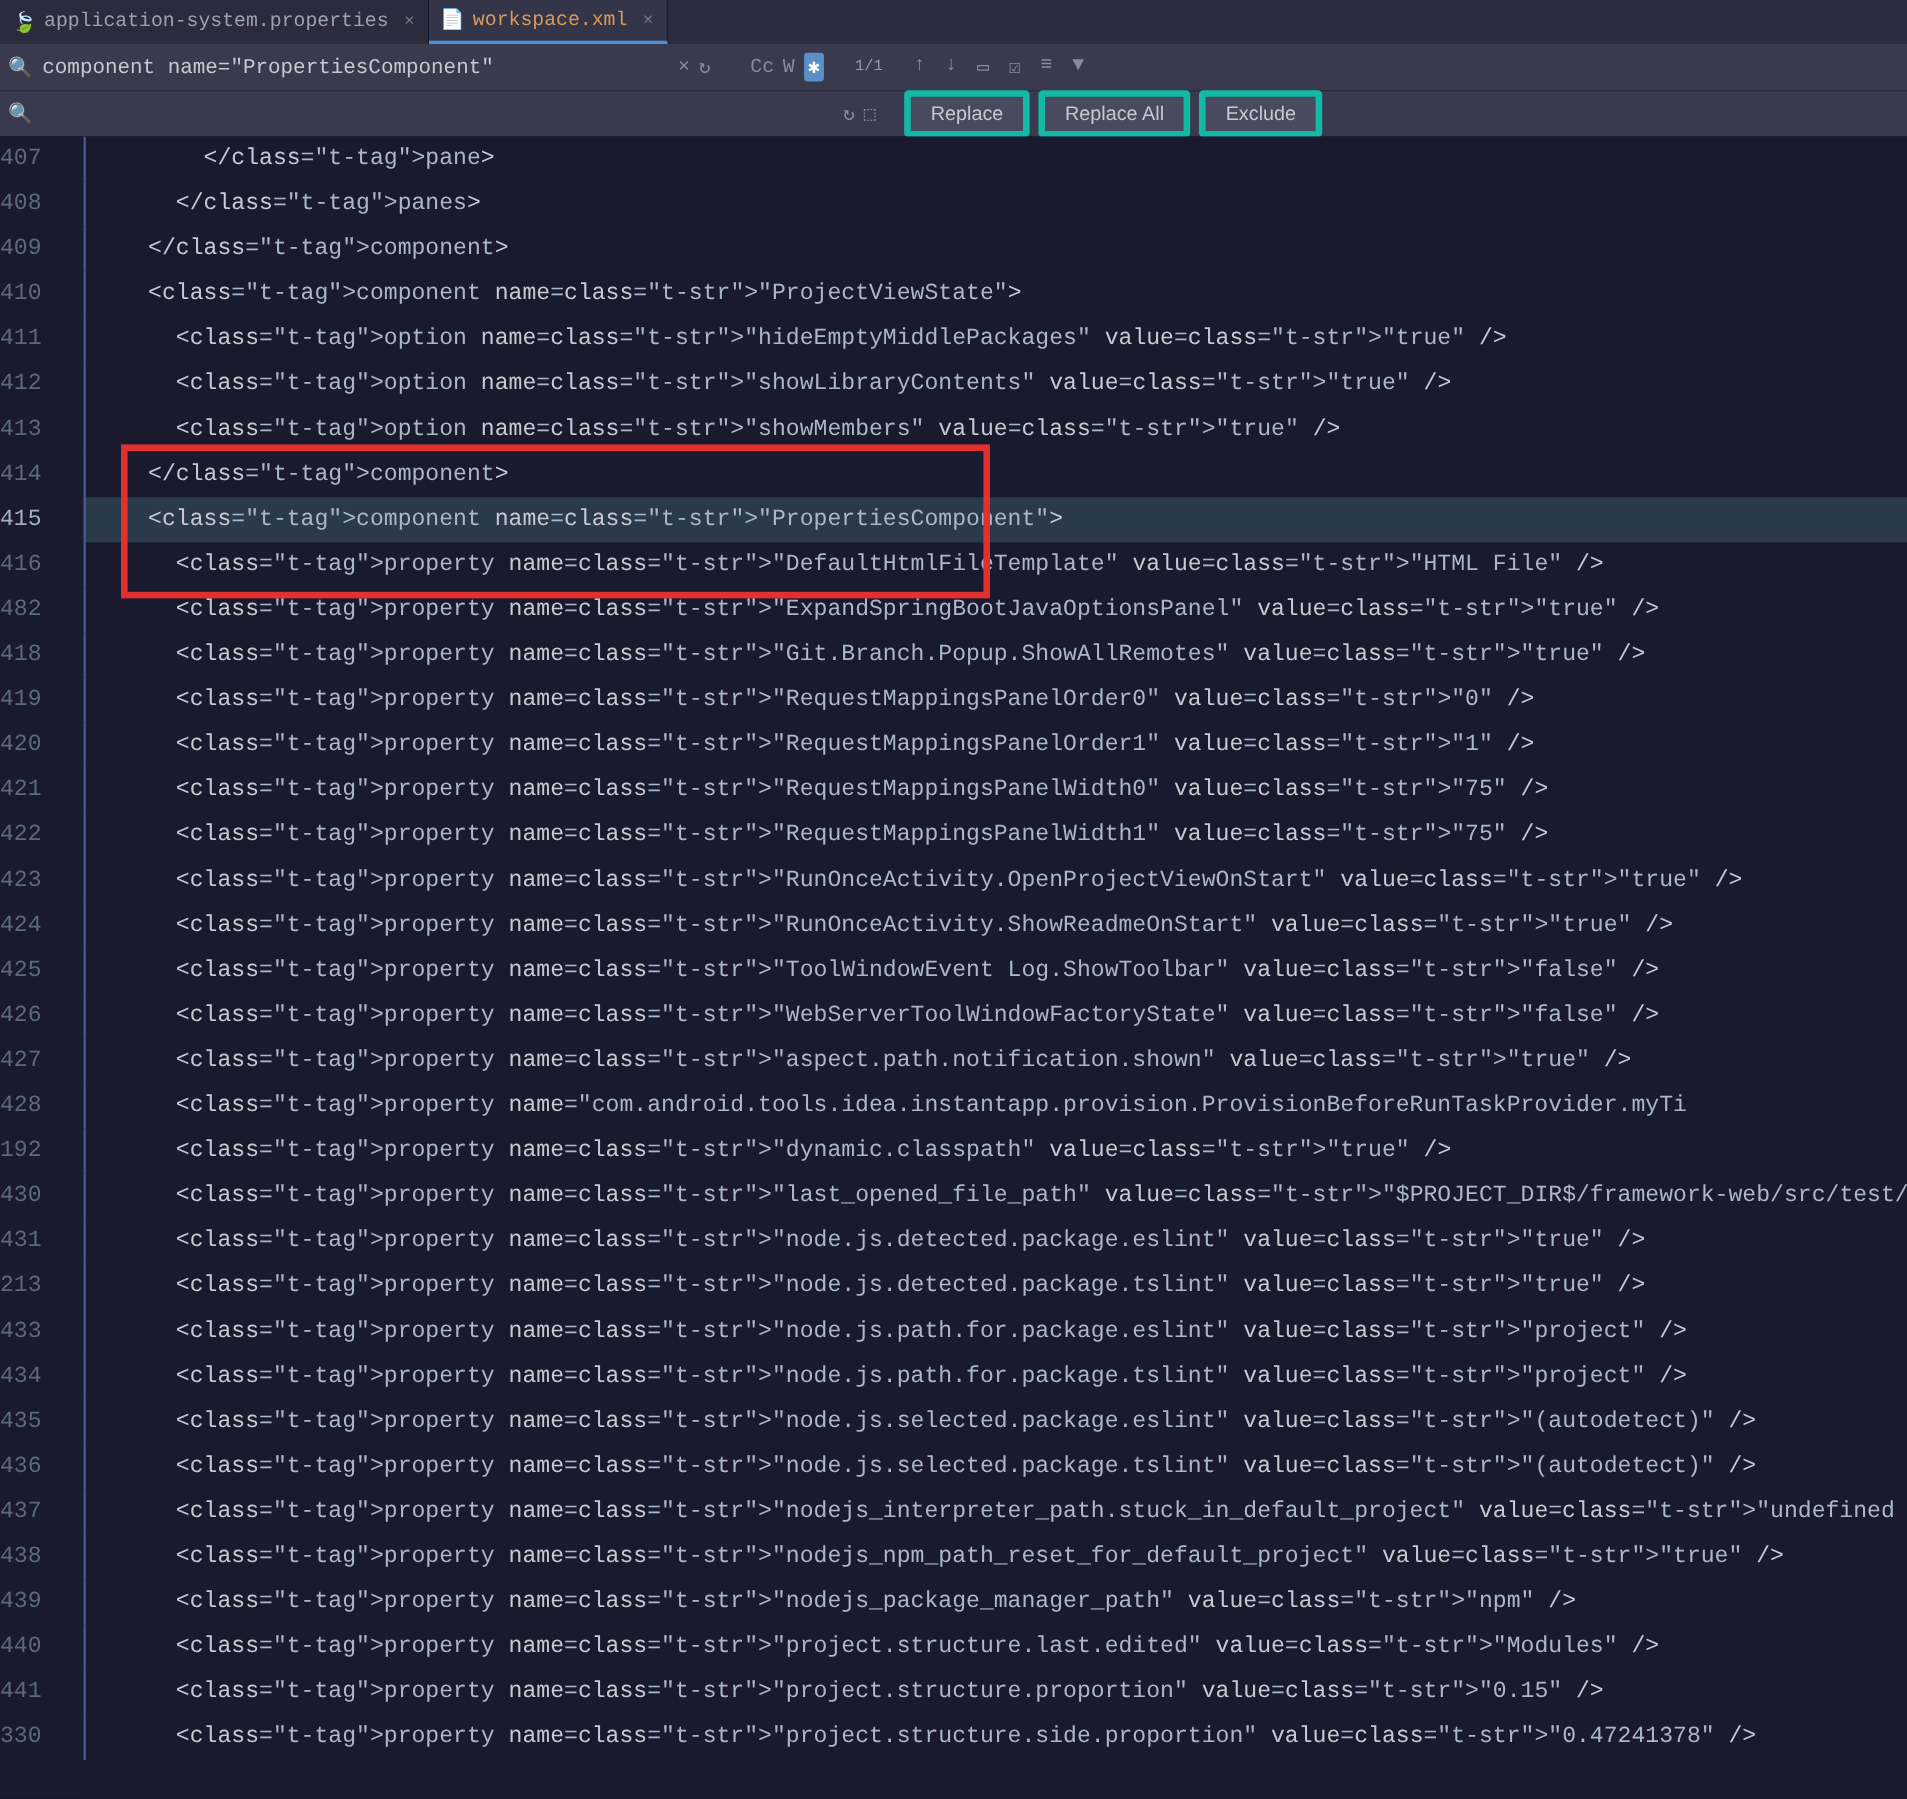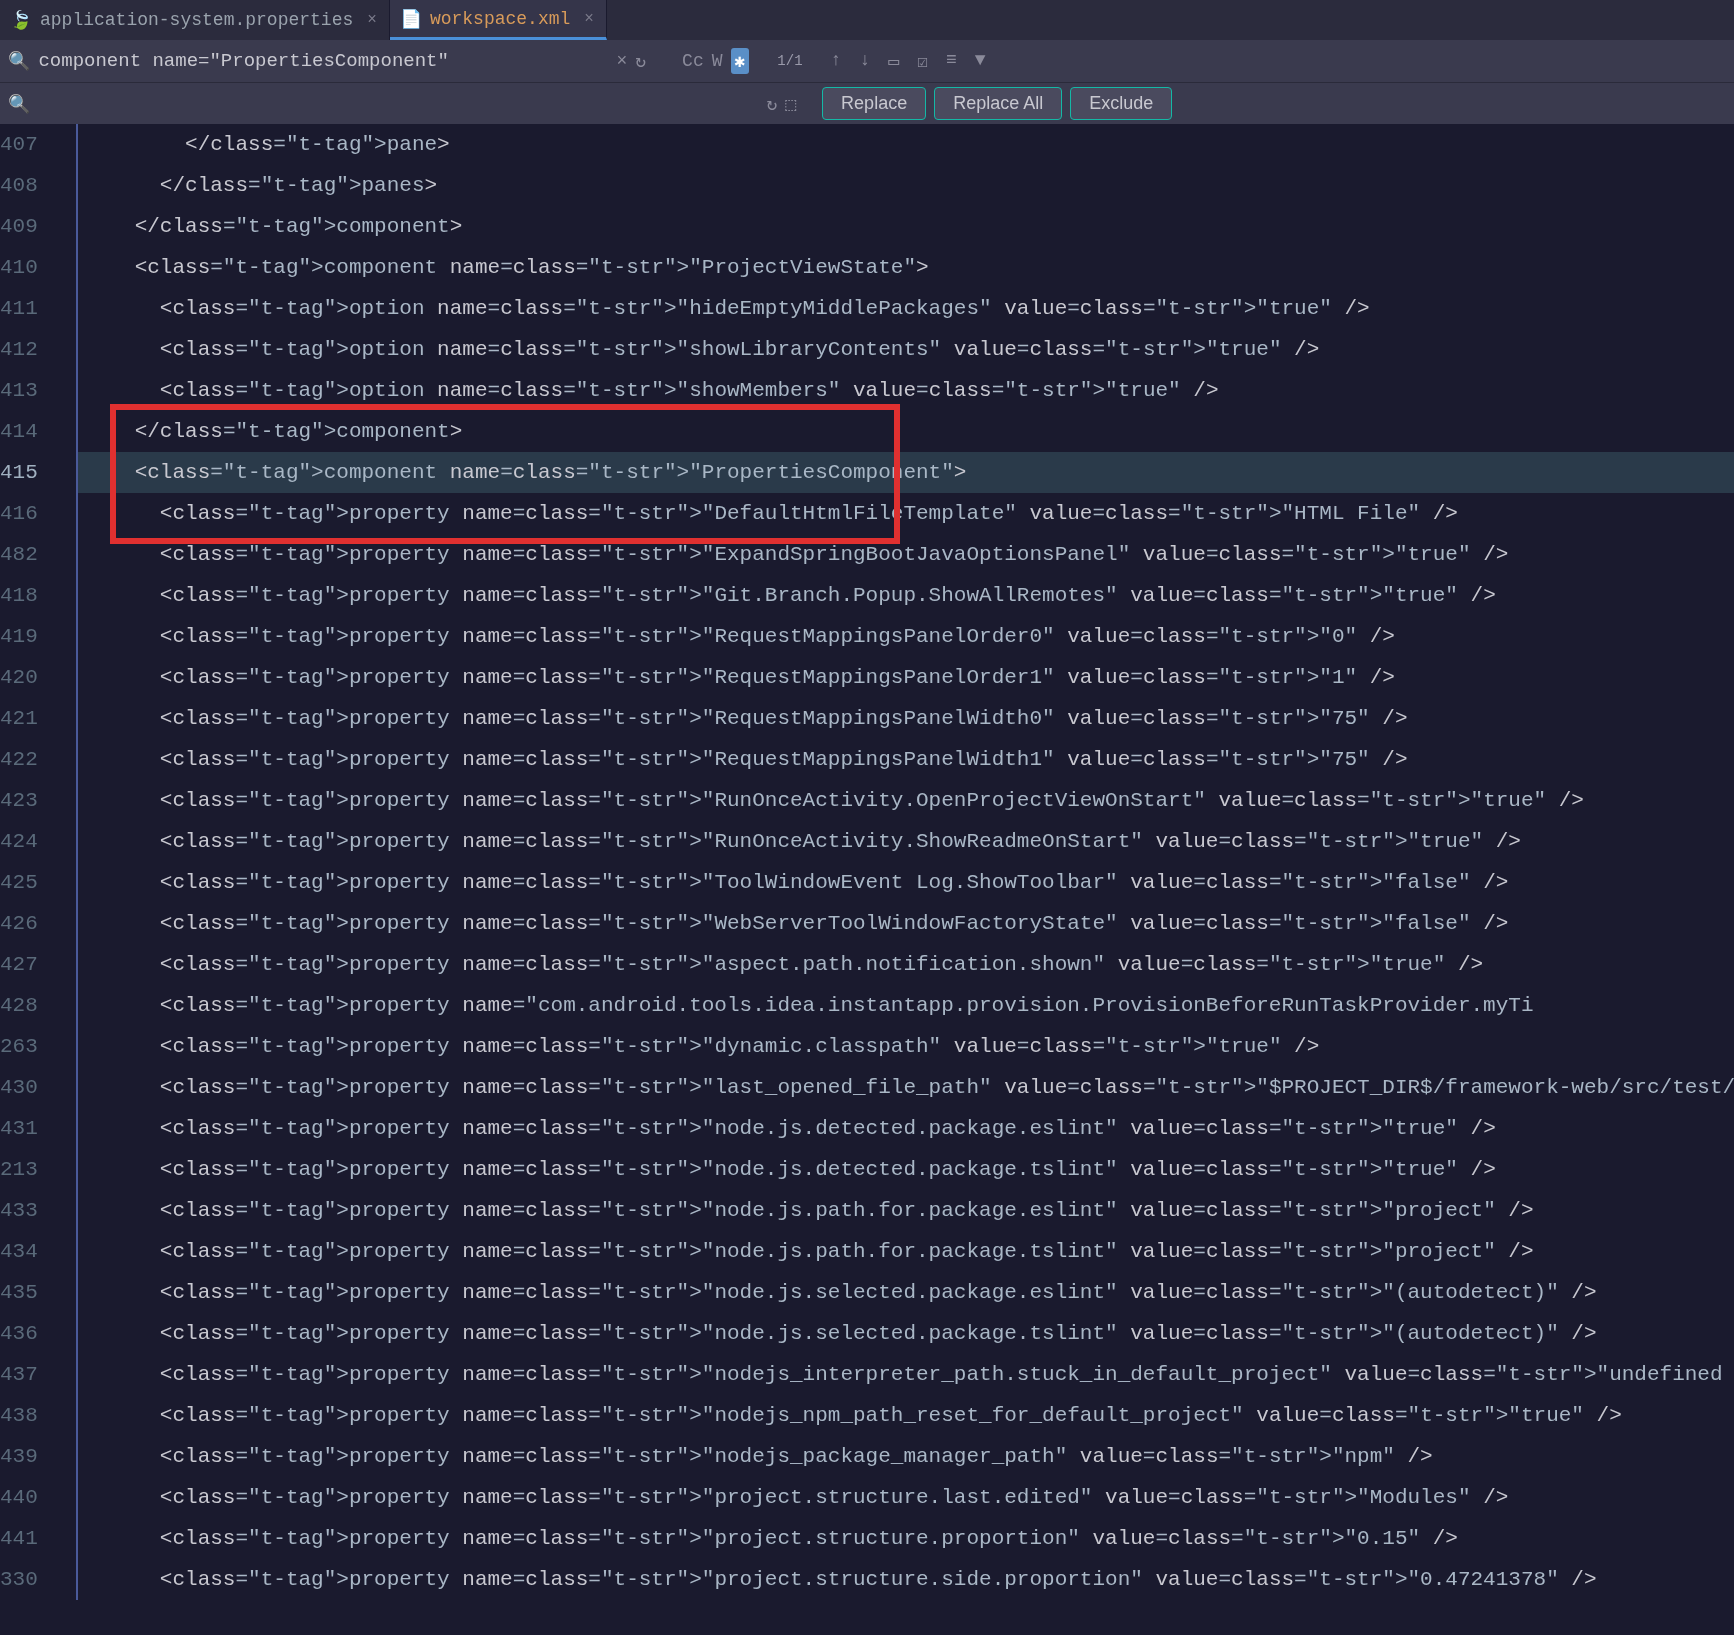--- a/index.html
+++ b/index.html
@@ -69,21 +69,21 @@
     flex: 0 0 720px;
     background: transparent;
     border: none;
     color: #c8c8d0;
     font-size: 19px;
     outline: none;
   }
   .replace-buttons { display: flex; gap: 8px; margin-left: 18px; }
   .btn {
     background: #4a4a5e;
-    border: 1px solid #14b8a6;
+    border: 6px solid #14b8a6;
     color: #c8c8d0;
     padding: 5px 18px;
     font-size: 18px;
     border-radius: 4px;
     cursor: pointer;
   }
   .editor {
     display: flex;
     background: #1a1a2e;
     height: calc(100% - 124px);
@@ -190,21 +190,21 @@
       <div>419</div>
       <div>420</div>
       <div>421</div>
       <div>422</div>
       <div>423</div>
       <div>424</div>
       <div>425</div>
       <div>426</div>
       <div>427</div>
       <div>428</div>
-      <div>263</div>
+      <div>192</div>
       <div>430</div>
       <div>431</div>
       <div>213</div>
       <div>433</div>
       <div>434</div>
       <div>435</div>
       <div>436</div>
       <div>437</div>
       <div>438</div>
       <div>439</div>

